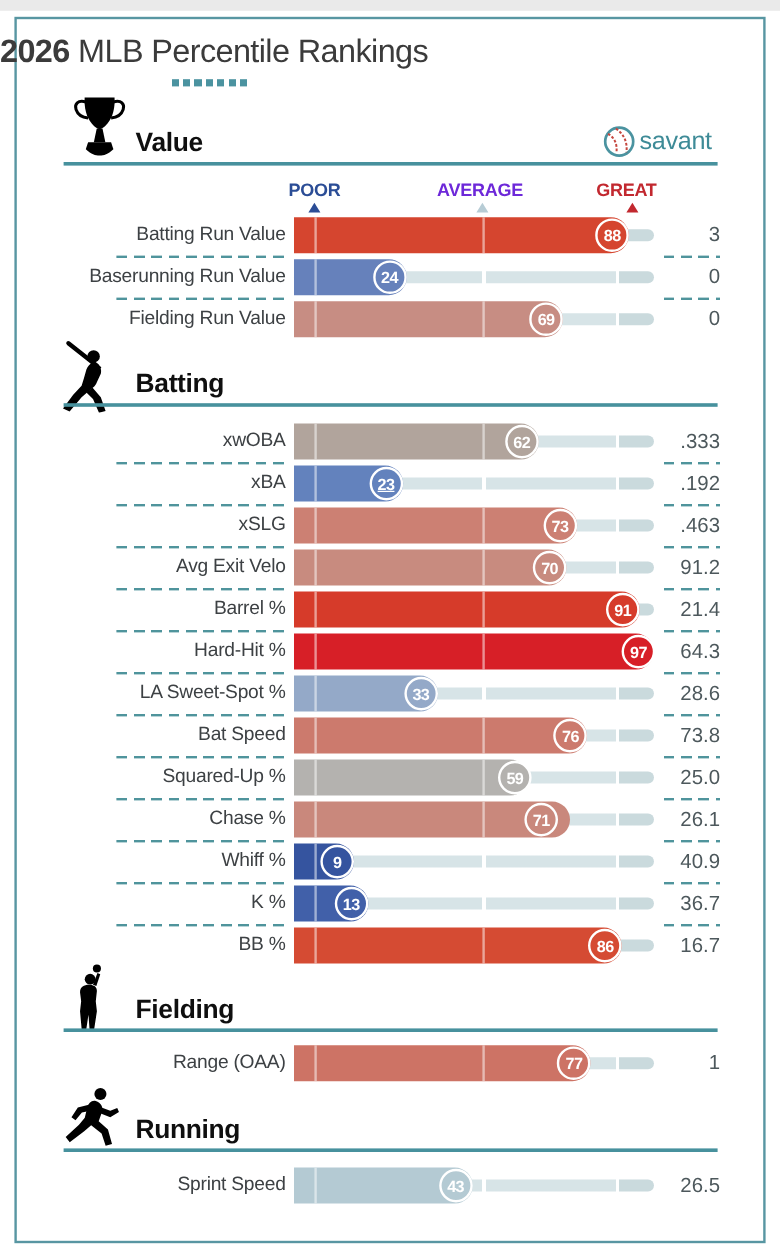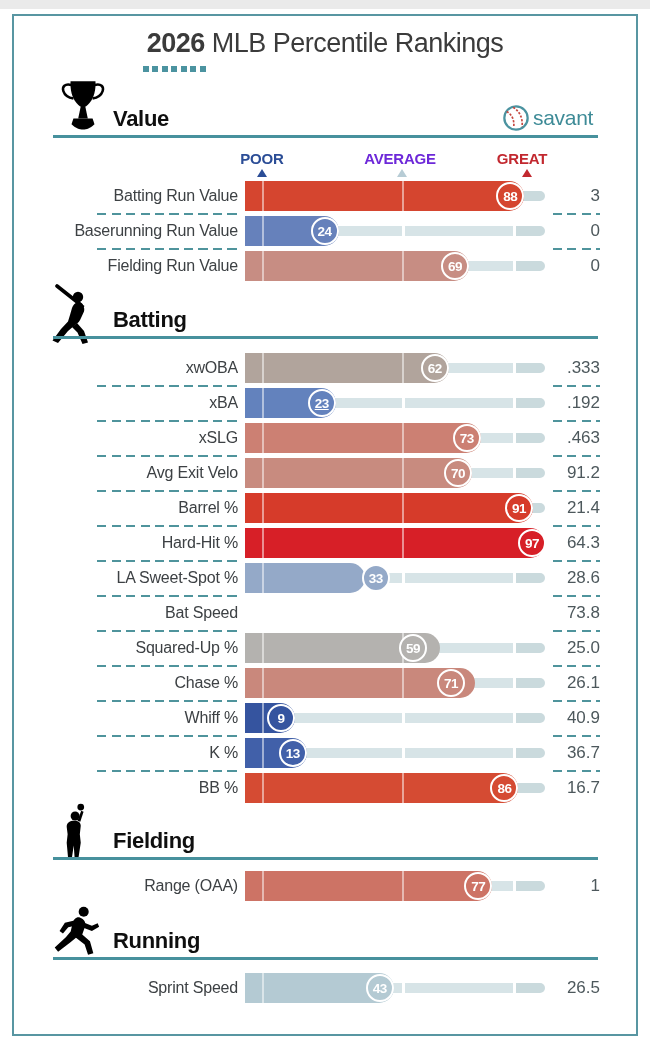--- a/index.html
+++ b/index.html
@@ -1,21 +1,21 @@
 <!DOCTYPE html>
 <html style="--teal: #47919d; --border: #5896a2; --dash: #4f949c; --dots: #4b93a0; --track: #d7e4e7; --trackend: #cadadd; --labelc: #3d4144; --valuec: #4d585c;"><head>
 <meta charset="utf-8">
 <style>
   html,body{margin:0;padding:0;background:#fff;}
   .canvas{position:relative;width:650px;height:1047px;background:#fff;overflow:hidden;
           font-family:"Liberation Sans",sans-serif;}
   .topstrip{position:absolute;left:0;top:0;width:650px;height:9px;background:#eaeaea;}
   .card{position:absolute;left:12px;top:14px;width:622px;height:1018px;border:2px solid var(--border,#5896a2);background:#fff;}
 
-  .title{position:absolute;left:0;top:28px;width:650px;text-align:center;font-size:27px;color:#3b3b3b;letter-spacing:-0.5px;}
+  .title{position:absolute;left:0;top:28px;width:650px;text-align:left;font-size:27px;color:#3b3b3b;letter-spacing:-0.5px;}
   .title .yr{font-weight:700;margin-right:7px;}
   .dots{position:absolute;left:143px;top:66px;width:64px;height:6px;
         background:repeating-linear-gradient(to right,var(--dots,#4b93a0) 0 6px,transparent 6px 9.5px);}
 
   .rule{position:absolute;left:53px;width:545px;height:3px;background:var(--teal,#47919d);}
   .sect-title{position:absolute;height:30px;line-height:30px;font-size:22px;font-weight:700;color:#0f0f0f;letter-spacing:-0.3px;}
   .icon{position:absolute;}
 
   .lg{position:absolute;top:150px;transform:translateX(-50%);font-size:15px;font-weight:700;letter-spacing:-0.2px;}
   .tri{position:absolute;top:169px;width:0;height:0;transform:translateX(-50%);
@@ -221,41 +221,49 @@
       <div class="row" style="top: 210px;">
     <div class="sep sep-l"></div>
     <div class="sep sep-r"></div>
     <div class="label">LA Sweet-Spot %</div>
     <div class="barzone">
       <div class="track"></div>
       <div class="bar" style="width: 119.7px; background: rgb(148, 169, 200);">
         <i class="mk mk1"></i>
 
       </div>
-      <div class="badge" style="background: rgb(148, 169, 200); left: 91.7px; margin-left: 25px;">33</div>
+      <div class="badge" style="background: rgb(148, 169, 200); left: 91.7px;">33</div>
     </div>
     <div class="value">28.6</div>
   </div>
       <div class="row" style="top: 245px;">
     <div class="sep sep-l"></div>
     <div class="sep sep-r"></div>
     <div class="label">Bat Speed</div>
+    <div class="barzone">
+      <div class="track"></div>
+      <div class="bar" style="width: 244.4px; background: rgb(204, 122, 109);">
+        <i class="mk mk1"></i>
+        <i class="mk mk2"></i>
+      </div>
+      <div class="badge" style="background: rgb(204, 122, 109); left: 216.4px;">76</div>
+    </div>
     <div class="value">73.8</div>
   </div>
       <div class="row" style="top: 280px;">
     <div class="sep sep-l"></div>
     <div class="sep sep-r"></div>
     <div class="label">Squared-Up %</div>
     <div class="barzone">
       <div class="track"></div>
       <div class="bar" style="width: 195.1px; background: rgb(180, 178, 175);">
         <i class="mk mk1"></i>
         <i class="mk mk2"></i>
       </div>
-      <div class="badge" style="background: rgb(180, 178, 175); left: 154px;">59</div>
+      <div class="badge" style="background: rgb(180, 178, 175); left: 170px;">59</div>
     </div>
     <div class="value">25.0</div>
   </div>
       <div class="row" style="top: 315px;">
     <div class="sep sep-l"></div>
     <div class="sep sep-r"></div>
     <div class="label">Chase %</div>
     <div class="barzone">
       <div class="track"></div>
       <div class="bar" style="width: 229.9px; background: rgb(201, 136, 124);">

